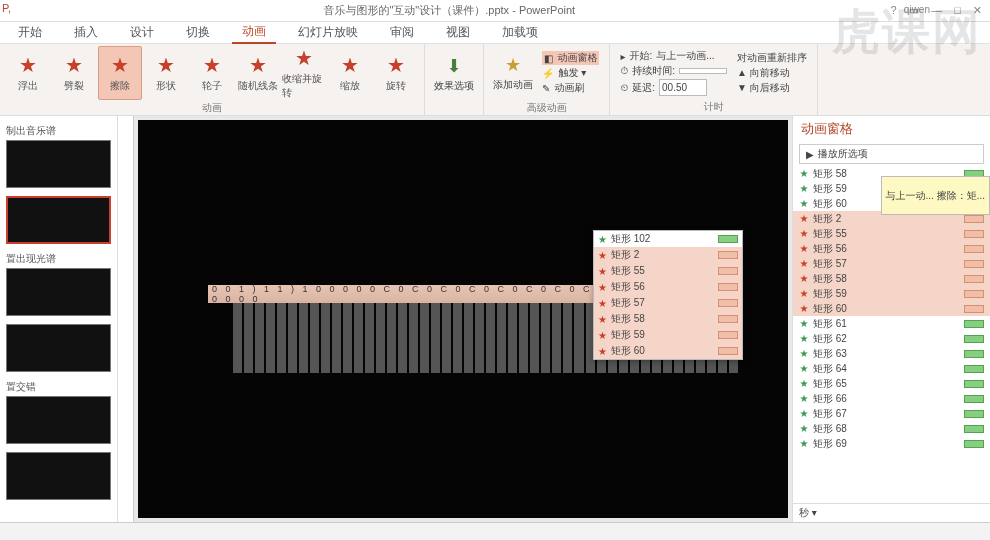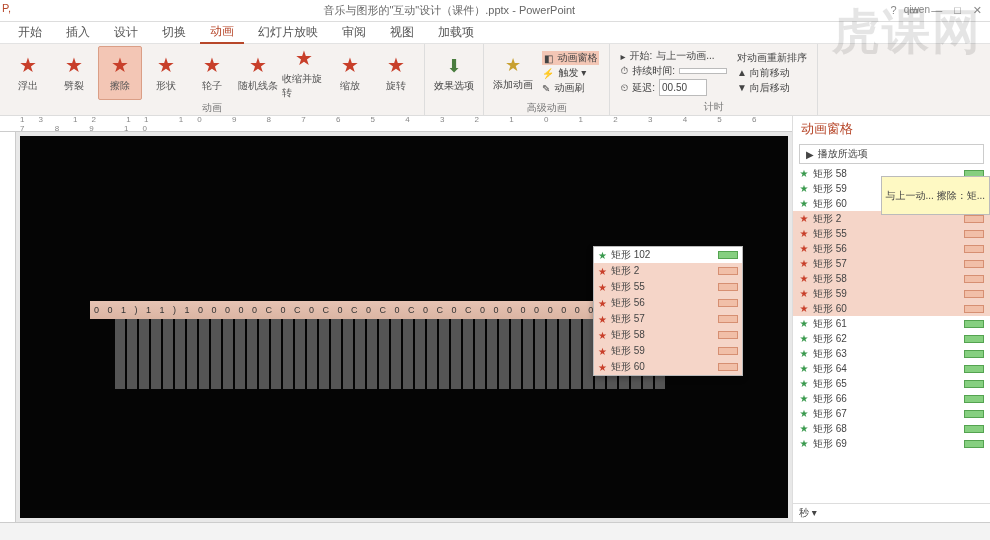--- a/index.html
+++ b/index.html
@@ -1,21 +1,21 @@
 <!DOCTYPE html>
 <html><head>
 <meta charset="utf-8">
 <style>
 * { margin: 0; padding: 0; box-sizing: border-box; font-family: "Microsoft YaHei", sans-serif; }
 body { background: #fff; font-size: 11px; color: #444; width: 990px; height: 540px; overflow: hidden; position: relative; }
 .titlebar { height: 22px; background: #fff; display: flex; align-items: center; padding: 0 8px; border-bottom: 1px solid #ddd; }
 .titlebar .filename { flex: 1; text-align: center; color: #666; font-size: 11px; }
 .titlebar .wc { display: flex; gap: 12px; }
 .titlebar .wc span { color: #888; cursor: default; }
-.menubar { height: 22px; display: flex; align-items: center; padding: 0 8px; gap: 4px; border-bottom: 1px solid #e3e3e3; }
+.menubar { height: 22px; display: flex; align-items: center; padding: 0 8px; gap: 12px; border-bottom: 1px solid #e3e3e3; }
 .menubar .tab { padding: 2px 10px; color: #555; font-size: 12px; cursor: pointer; }
 .menubar .tab.active { color: #b7472a; border-bottom: 2px solid #b7472a; }
 .ribbon { height: 72px; background: #f5f2f0; border-bottom: 1px solid #ddd; display: flex; }
 .rgroup { border-right: 1px solid #ddd; padding: 2px 6px 0; display: flex; flex-direction: column; }
 .rgroup .items { flex: 1; display: flex; align-items: center; gap: 2px; }
 .rgroup .lbl { text-align: center; font-size: 10px; color: #777; padding: 1px 0; }
 .anim-btn { width: 44px; height: 54px; display: flex; flex-direction: column; align-items: center; justify-content: center; cursor: pointer; border-radius: 2px; }
 .anim-btn.sel { background: #f3c6b5; border: 1px solid #da9e86; }
 .anim-btn .star { font-size: 20px; color: #c83f2a; }
 .anim-btn .txt { font-size: 10px; color: #555; margin-top: 2px; }
@@ -181,22 +181,44 @@
         <div class="row">对动画重新排序</div>
         <div class="row">▲ 向前移动</div>
         <div class="row">▼ 向后移动</div>
       </div>
     </div>
     <div class="lbl">计时</div>
   </div>
 </div>
 
 <div class="body-area">
+  <div class="slide-panel" id="slides">
+      <div class="slide-thumb">
+        <div class="cap">制出音乐谱</div>
+        <div class="t"></div>
+      </div>
+      <div class="slide-thumb active">
+        <div class="t"></div>
+      </div>
+      <div class="slide-thumb">
+        <div class="cap">置出现光谱</div>
+        <div class="t"></div>
+      </div>
+      <div class="slide-thumb">
+        <div class="t"></div>
+      </div>
+      <div class="slide-thumb">
+        <div class="cap">置交错</div>
+        <div class="t"></div>
+      </div>
+      <div class="slide-thumb">
+        <div class="t"></div>
+      </div>
+    </div>
   <div class="canvas-wrap">
-    <div class="ruler-h">13 12 11 10 9 8 7 6 5 4 3 2 1 0 1 2 3 4 5 6 7 8 9 10</div>
     <div class="canvas-inner">
       <div class="ruler-v"></div>
       <div class="slide-view">
         <div class="wave-row">0 0 1 ) 1 1 ) 1 0 0 0 0 0 C 0 C 0 C 0 C 0 C 0 C 0 C 0 C 0 0 0 0 0 0 0 0 0 0 0 0</div>
         <div class="bars" id="bars">
             <span></span>
             <span></span>
             <span></span>
             <span></span>
             <span></span>

